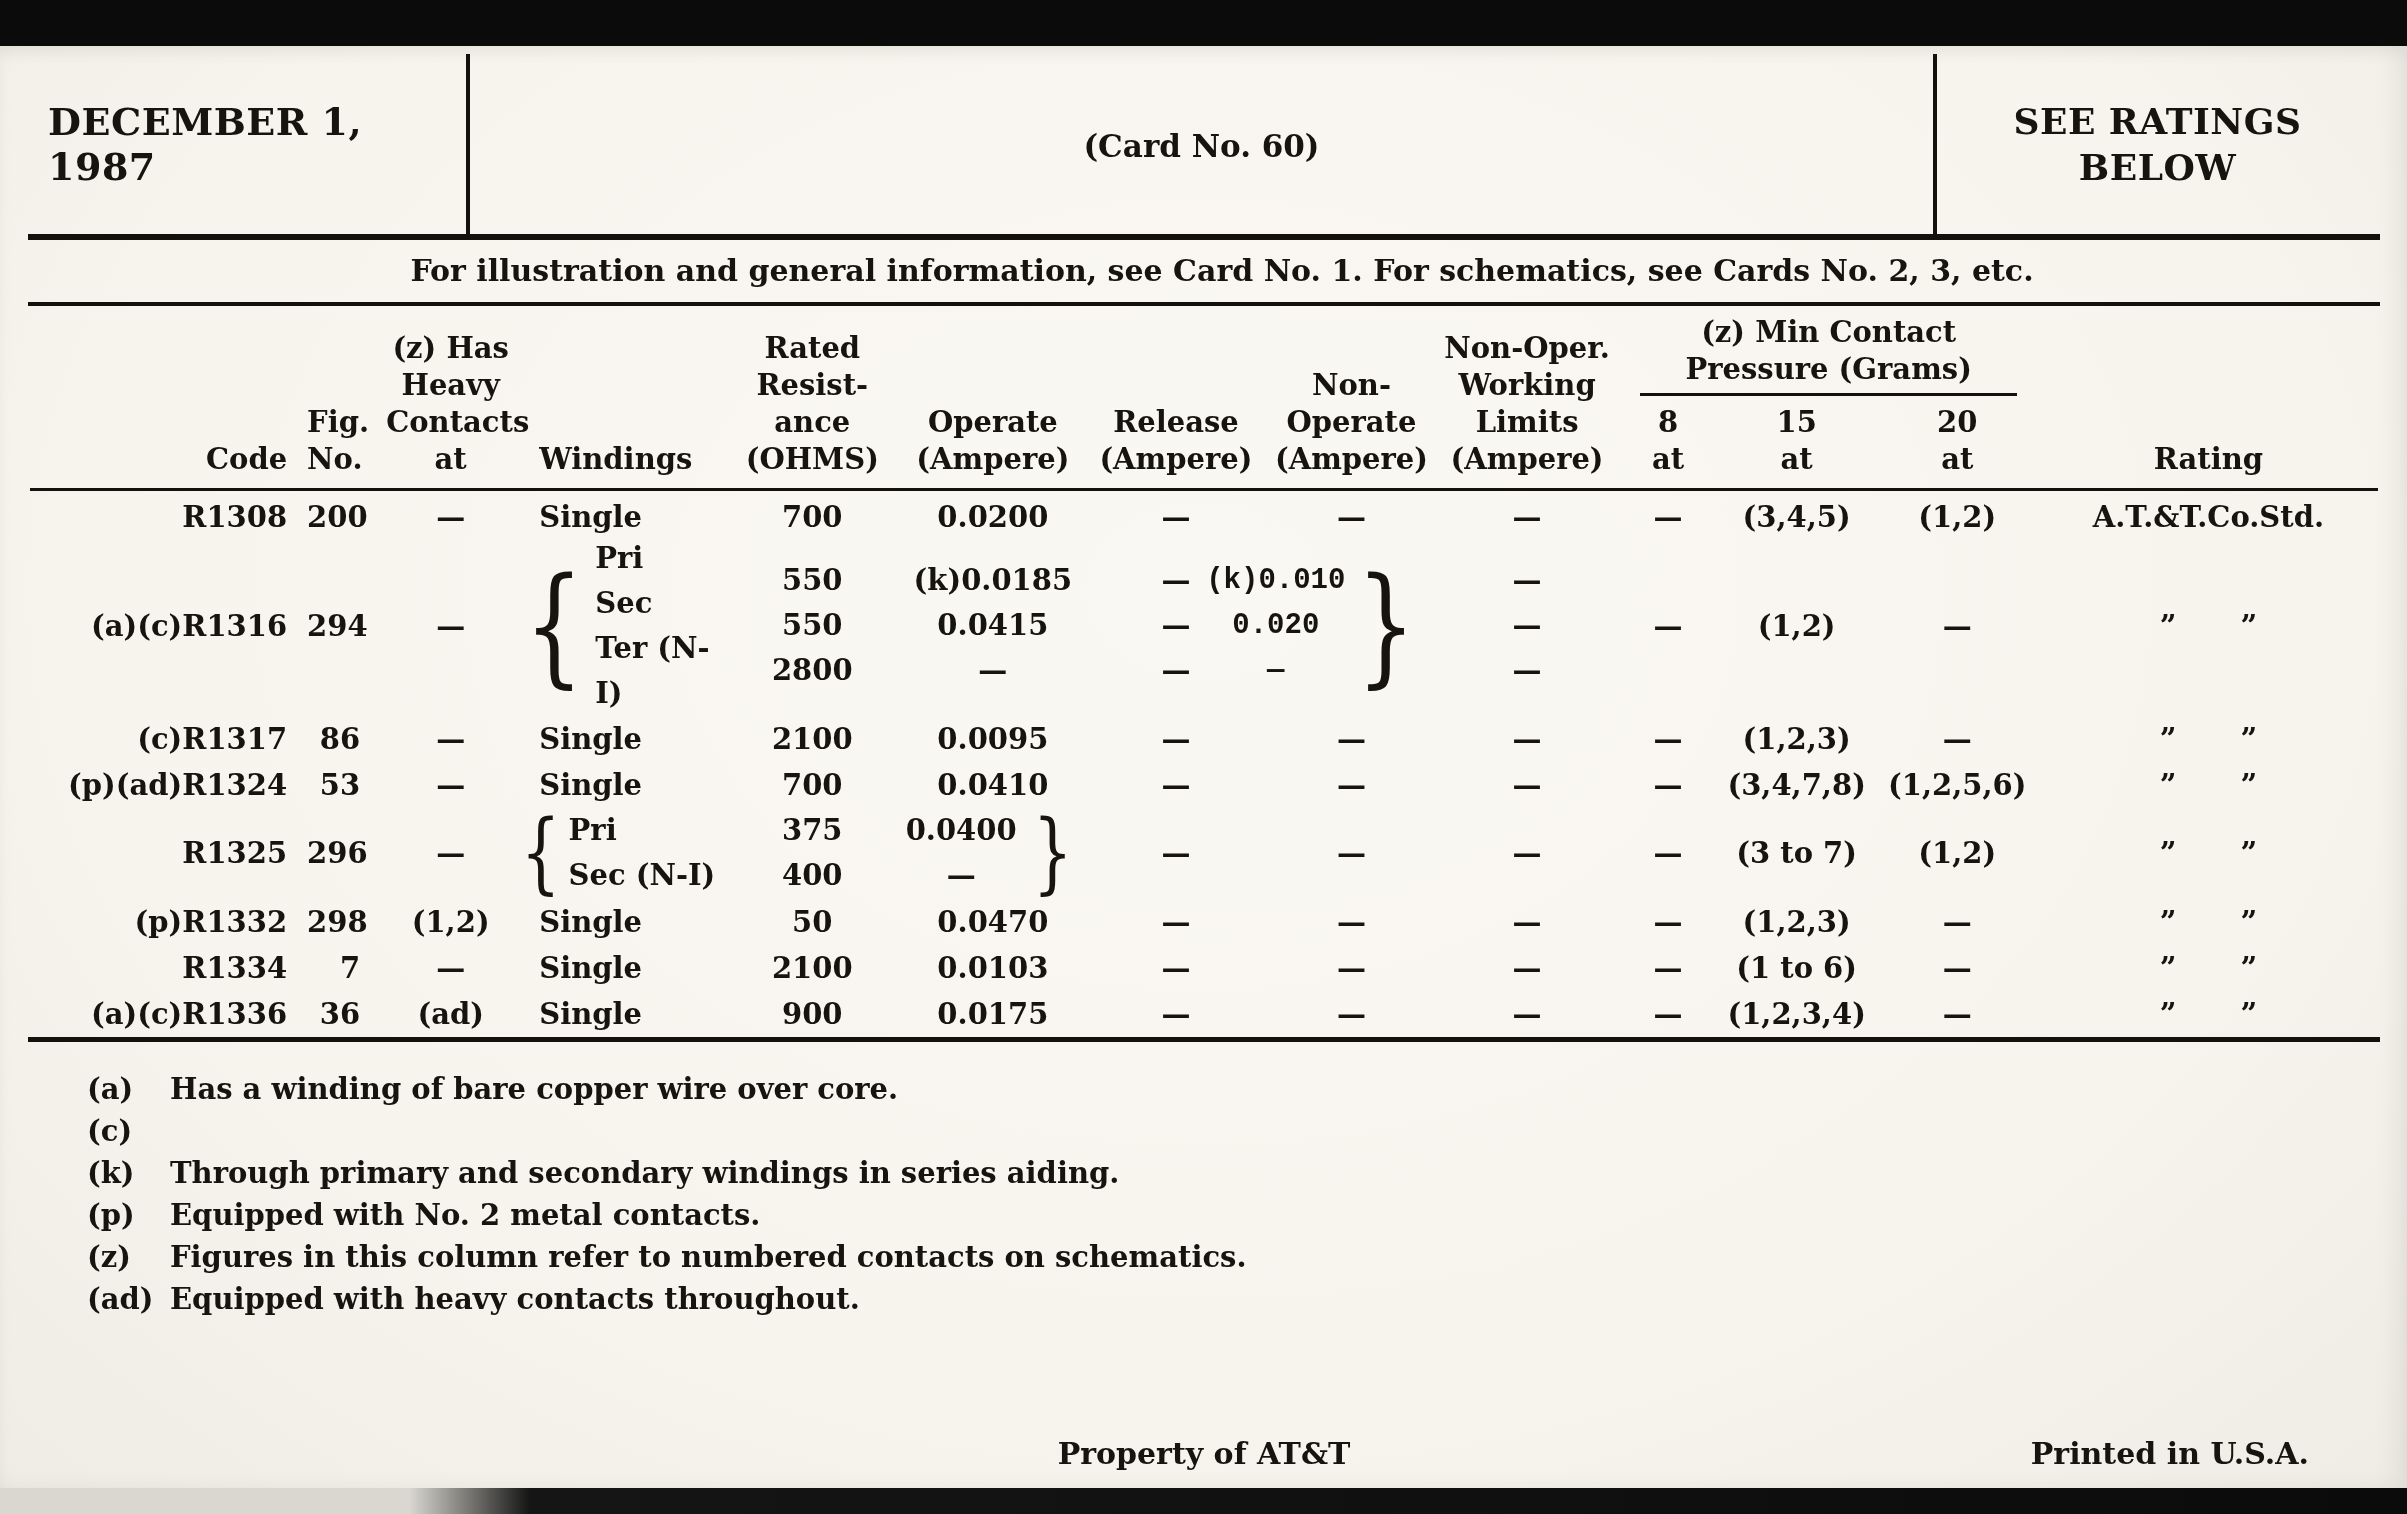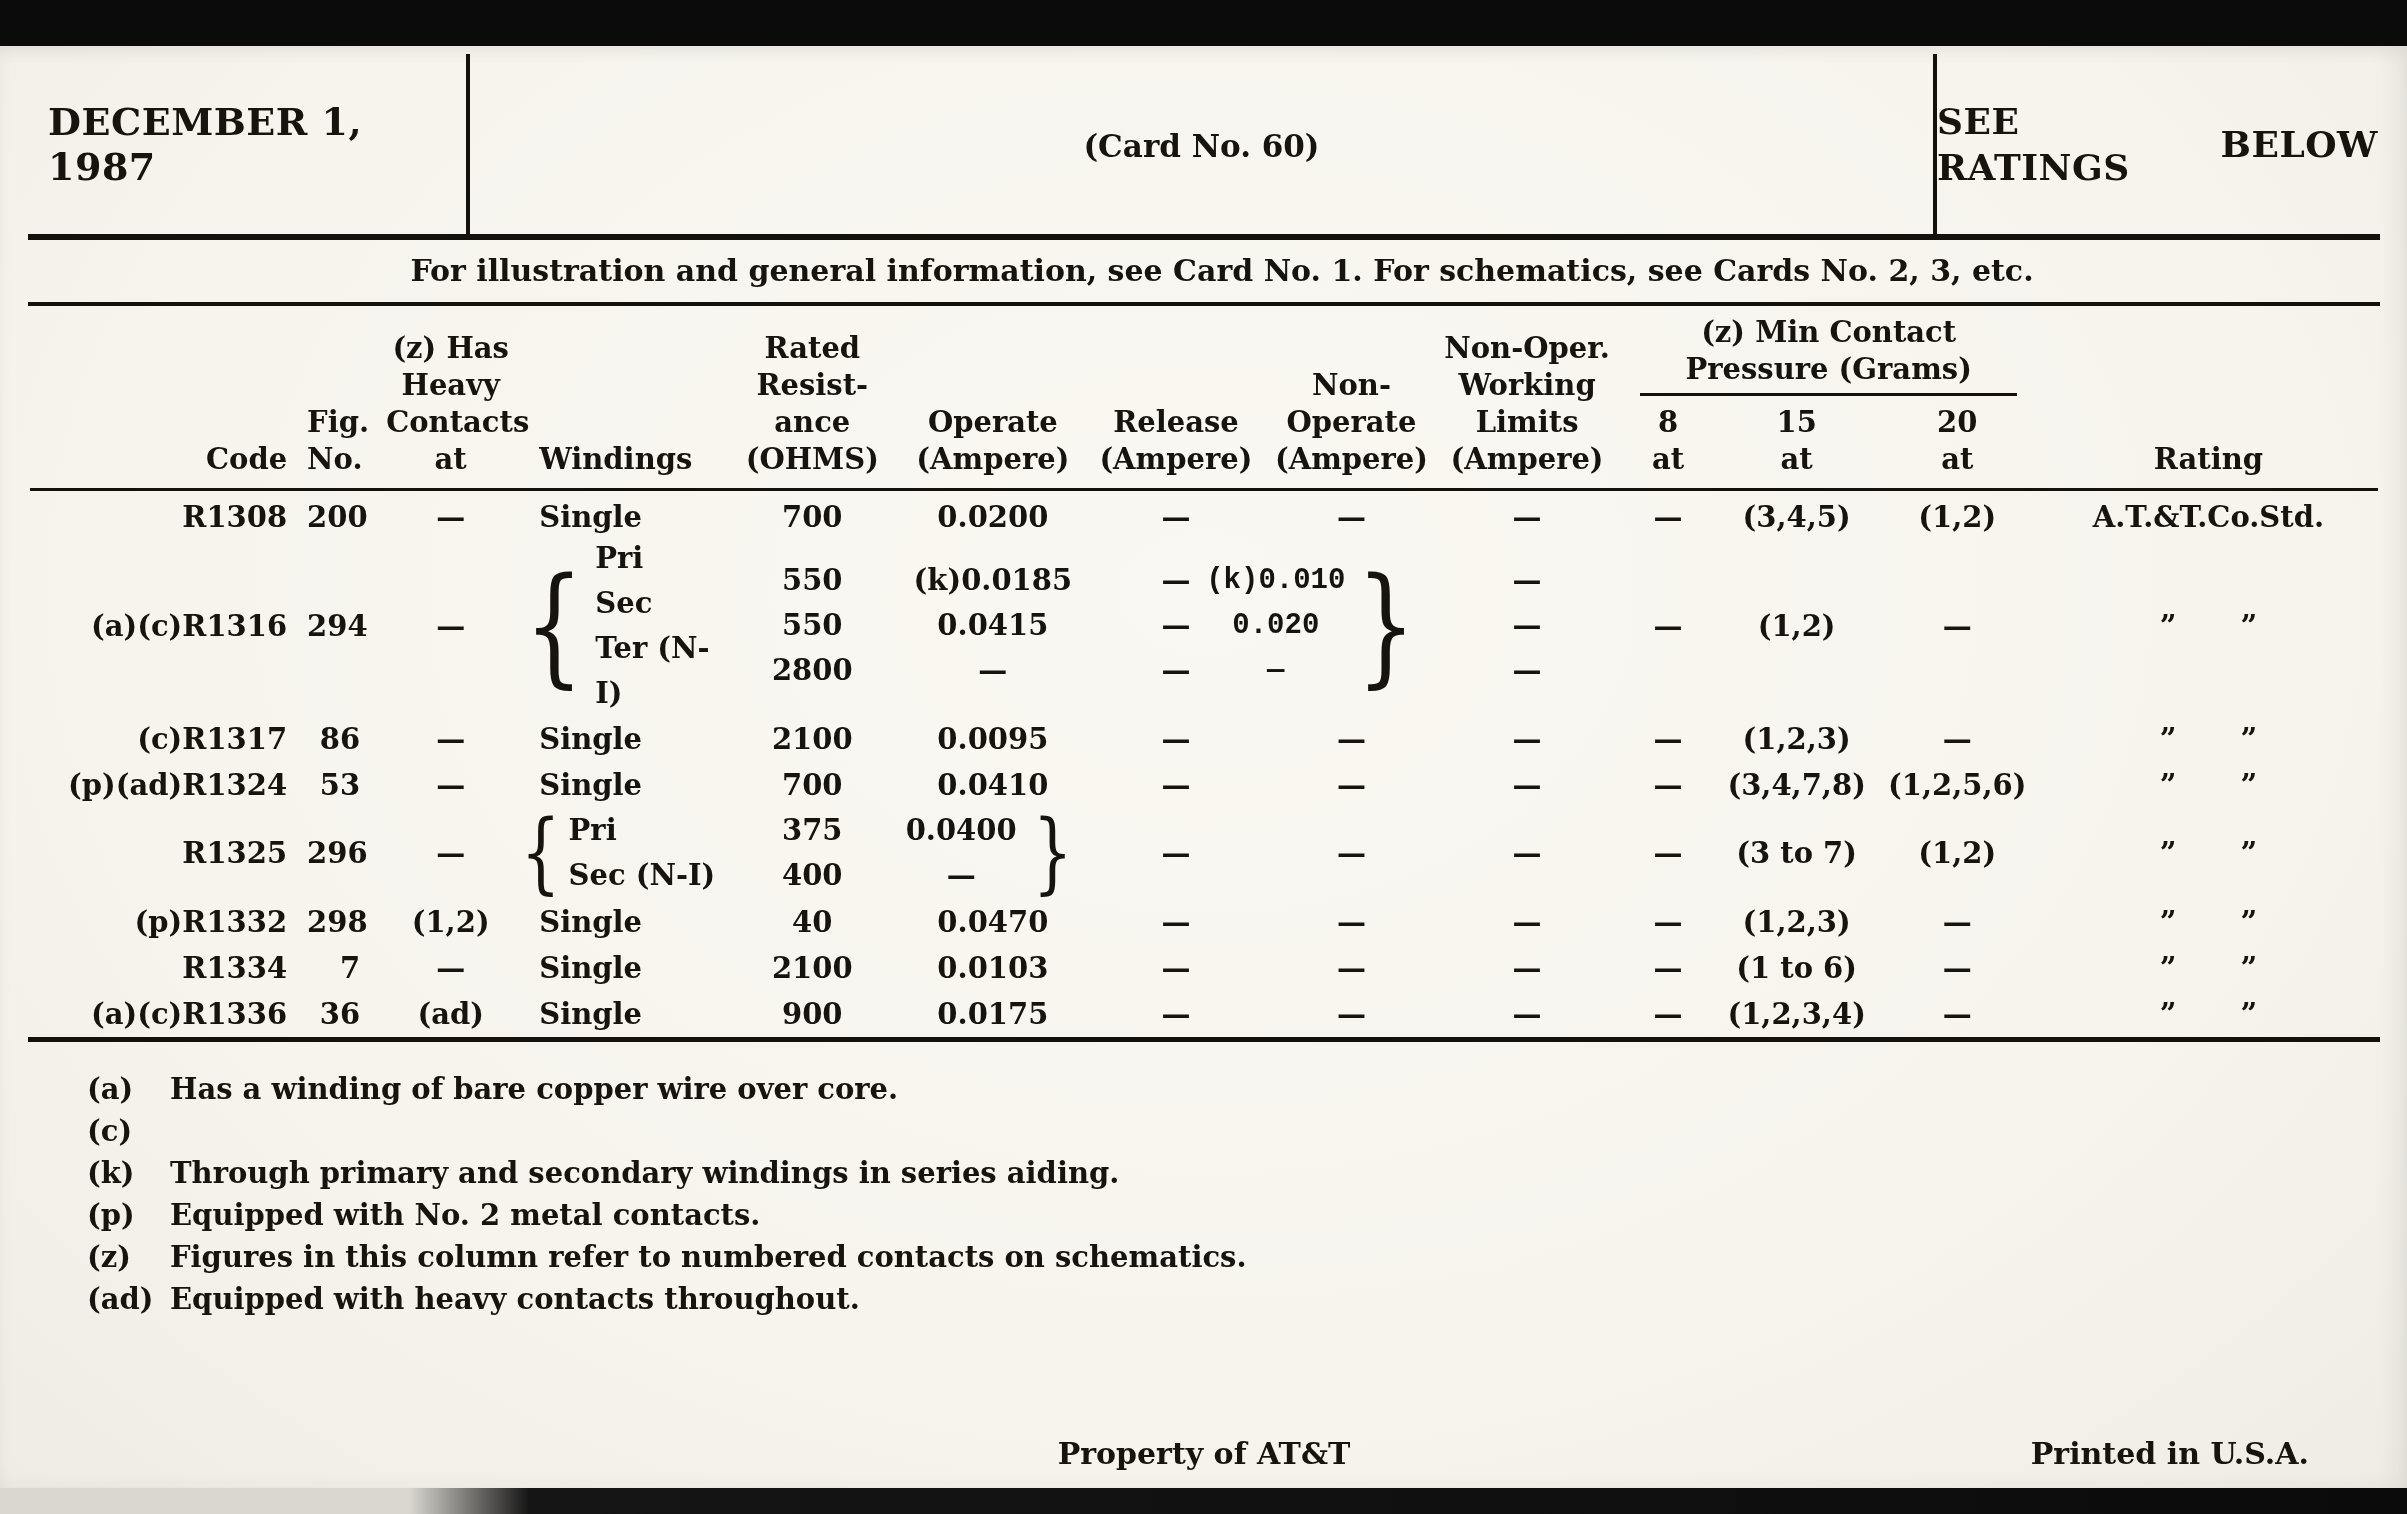--- a/index.html
+++ b/index.html
@@ -20,21 +20,21 @@
     box-shadow:inset -14px 0 22px rgba(0,0,0,.05), inset 0 8px 14px rgba(0,0,0,.04); }
 
   
   .card-header { display:flex; align-items:stretch; height:188px; margin:0 30px; padding-top:8px; }
   .hd-left { width:436px; display:flex; align-items:center; padding-left:18px;
     font-size:38px; letter-spacing:0.5px; }
   .hd-center { flex:1; border-left:4px solid #14110c; border-right:4px solid #14110c;
     display:flex; flex-direction:column; justify-content:center; align-items:center; }
   .hd-title { font-size:47px; letter-spacing:1px; }
   .hd-cardno { font-size:31px; margin-top:4px; }
-  .hd-right { width:441px; display:flex; justify-content:center;
+  .hd-right { width:441px; display:flex; flex-direction:column; justify-content:center;
     align-items:center; font-size:36px; line-height:46px; letter-spacing:0.5px; }
 
   .rule { margin:0 28px; background:#14110c; }
   .r6 { height:6px; }
   .r5 { height:5px; }
   .r4 { height:4px; }
 
   .info { text-align:center; font-size:30px; padding:13px 0 14px;margin-left:36px; }
 
   
@@ -324,21 +324,21 @@
           <td>(3 to 7)</td>
           <td>(1,2)</td>
           <td class="c-rating">” ”</td>
         </tr>
 
         <tr class="r1">
           <td class="c-code">(p)R1332</td>
           <td class="c-fig">298</td>
           <td>(1,2)</td>
           <td class="c-wind">Single</td>
-          <td>40</td>
+          <td>50</td>
           <td>0.0470</td>
           <td>—</td>
           <td>—</td>
           <td>—</td>
           <td>—</td>
           <td>(1,2,3)</td>
           <td>—</td>
           <td class="c-rating">” ”</td>
         </tr>
 

